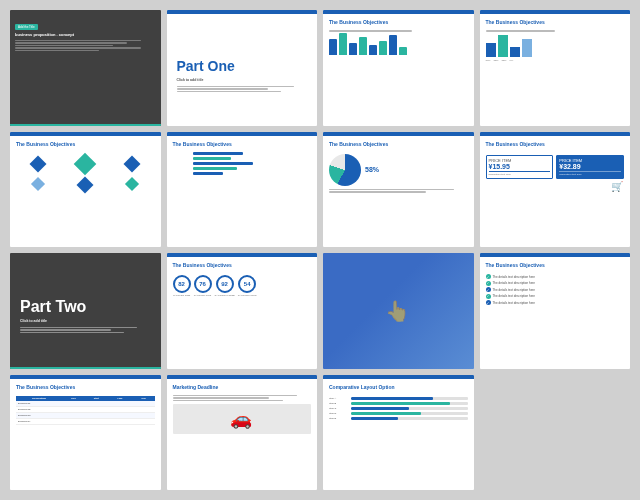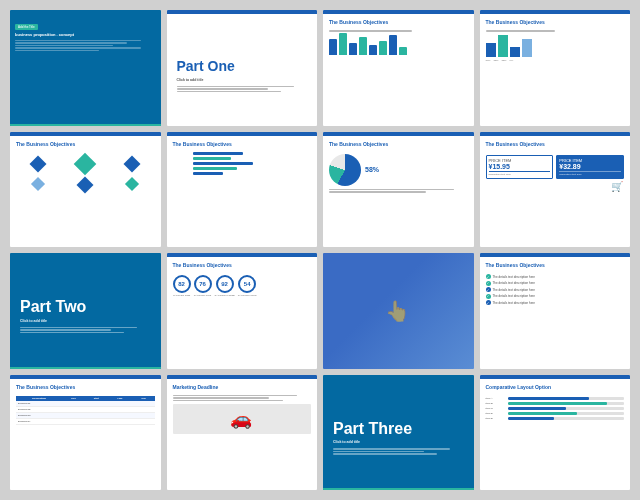--- a/index.html
+++ b/index.html
@@ -25,21 +25,21 @@
     .slide {
       background: #fff;
       border-radius: 1px;
       overflow: hidden;
       position: relative;
       display: flex;
       flex-direction: column;
     }
     
     .slide.blue-bg {
-      background: #0369a1;
+      background: #404040;
     }
     
     .accent-top {
       width: 100%;
       height: 4px;
       background: #1a5fb4;
       flex-shrink: 0;
     }
     
     .slide-inner {
@@ -570,32 +570,20 @@
         <div class="text-line w90"></div>
         <div class="text-line w70"></div>
         <div class="text-line w80"></div>
       </div>
       <div class="car-placeholder">
         <span style="font-size: 18px; color: #888;">🚗</span>
       </div>
     </div>
   </div>
 
-  <div class="slide blue-bg">
-    <div class="blue-inner">
-      <div class="big-title">Part Three</div>
-      <div style="font-size: 3.5px; color: rgba(255,255,255,0.9); margin-bottom: 2px; font-weight: bold;">Click to add title</div>
-      <div class="text-lines">
-        <div class="text-line w90" style="background: rgba(255,255,255,0.4);"></div>
-        <div class="text-line w70" style="background: rgba(255,255,255,0.4);"></div>
-        <div class="text-line w80" style="background: rgba(255,255,255,0.4);"></div>
-      </div>
-    </div>
-    <div class="accent-bottom"></div>
-  </div>
 
   <div class="slide">
     <div class="accent-top"></div>
     <div class="slide-inner">
       <div class="obj-title">Comparative Layout Option</div>
       <div class="progress-bars">
         <div class="prog-row">
           <div class="prog-label">Item A</div>
           <div class="prog-track">
             <div class="prog-fill" style="width: 70%;"></div>

